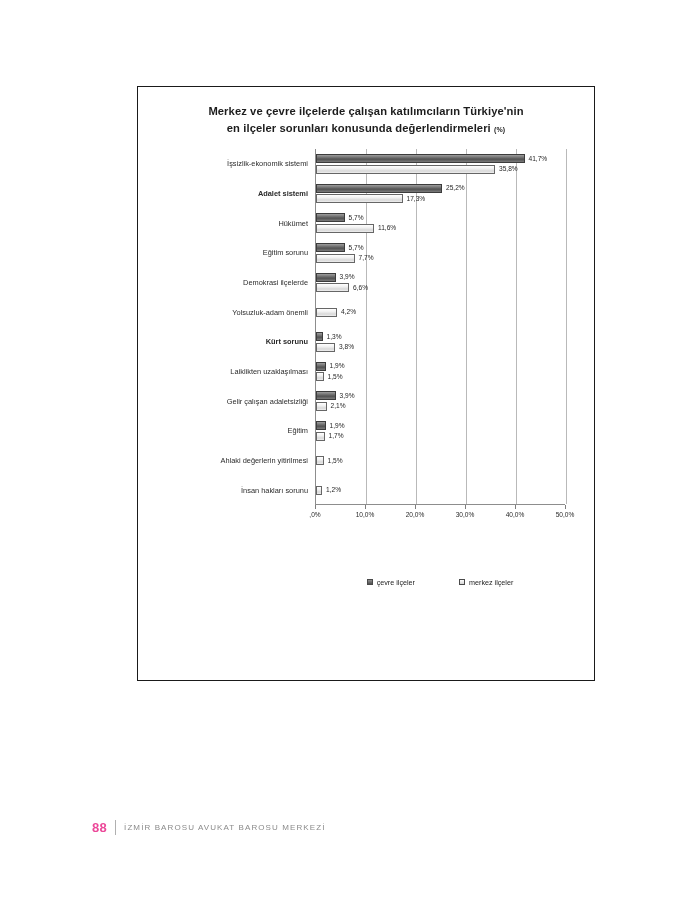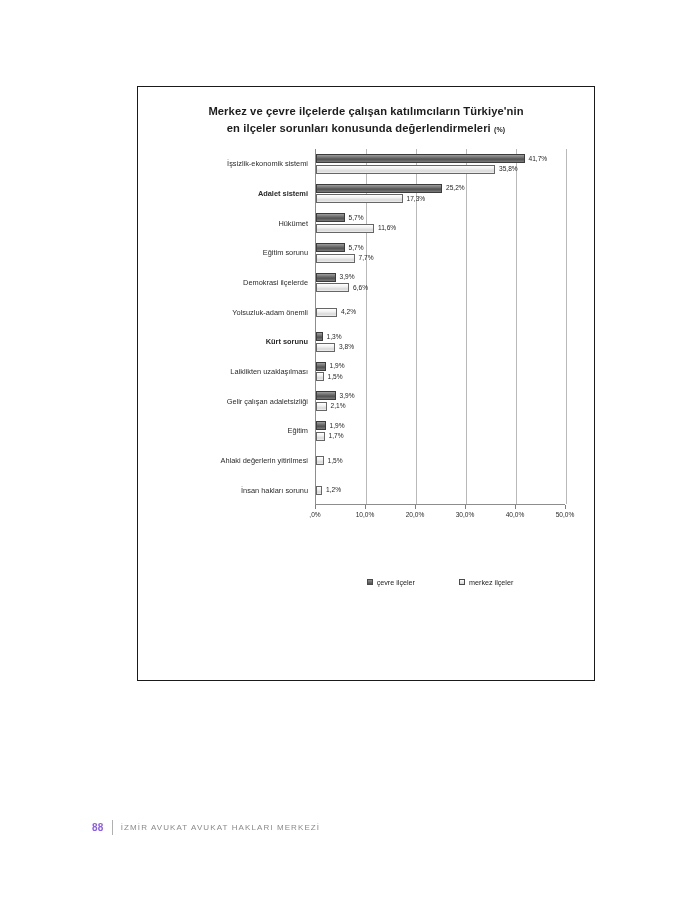--- a/index.html
+++ b/index.html
@@ -181,23 +181,23 @@
   
   #page-footer {
     position: absolute;
     left: 92px;
     top: 820px;
     display: flex;
     align-items: center;
     gap: 8px;
   }
   #footer-page-number {
-    font-size: 10px;
+    font-size: 13px;
     font-weight: bold;
-    color: #8b5cf6;
+    color: #ec4899;
     letter-spacing: 0.3px;
   }
   #footer-divider {
     width: 1px;
     height: 15px;
     background: #b0b0b0;
   }
   #footer-text {
     font-size: 8px;
     color: #8a8a8a;
@@ -310,14 +310,14 @@
           <span class="legend-swatch light"></span>
           <span class="legend-text">merkez ilçeler</span>
         </div>
       </div>
   </div>
 </div>
 
 <div id="page-footer">
   <span id="footer-page-number">88</span>
   <span id="footer-divider"></span>
-  <span id="footer-text">İZMİR AVUKAT AVUKAT HAKLARI MERKEZİ</span>
+  <span id="footer-text">İZMİR BAROSU AVUKAT BAROSU MERKEZİ</span>
 </div>
 
 </body></html>

